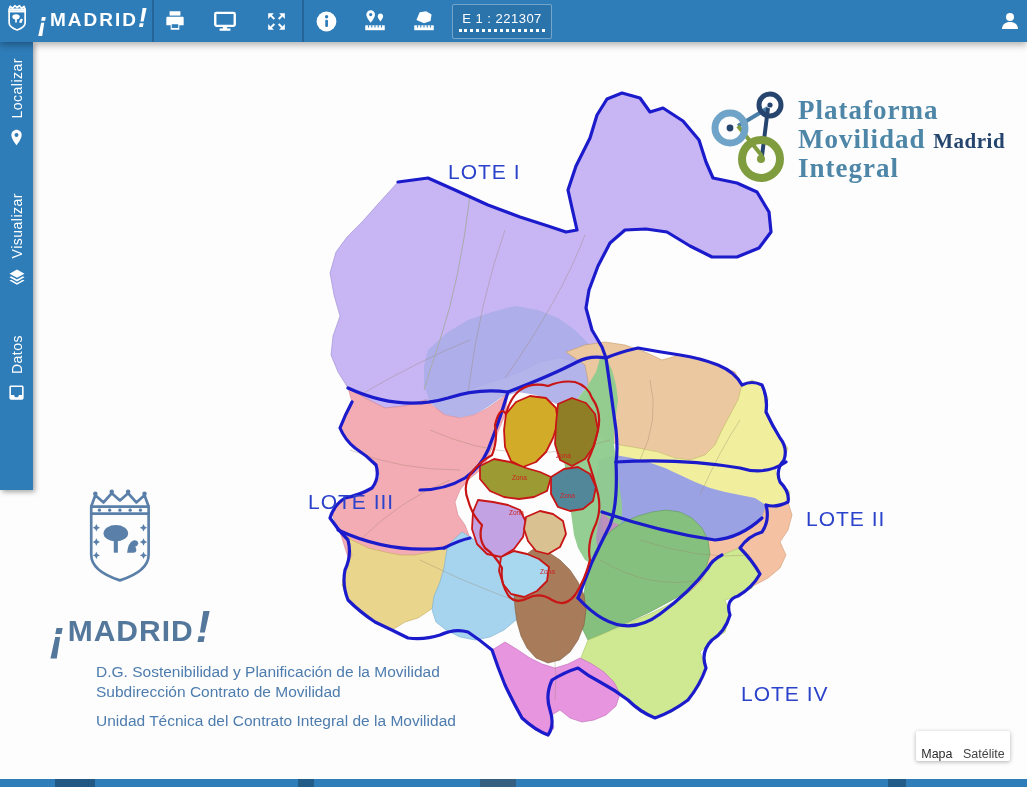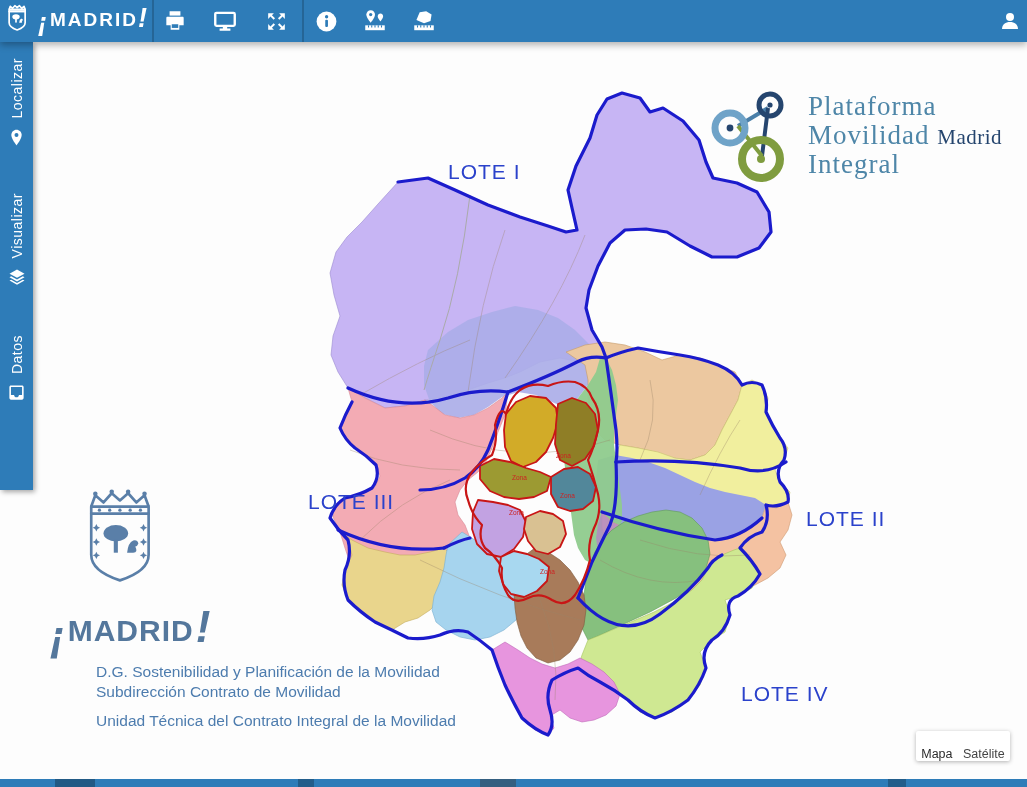--- a/index.html
+++ b/index.html
@@ -29,21 +29,21 @@
   .side-item{display:flex;flex-direction:column;align-items:center;cursor:pointer;color:#fff;}
   .side-label{writing-mode:vertical-rl;transform:rotate(180deg);font-size:14px;letter-spacing:.5px;
               color:#fff;margin-bottom:9px;}
   .side-item svg{display:block;}
 
   
   .map-canvas{position:absolute;left:0;top:42px;width:854px;height:745px;}
   .lote{position:absolute;color:#2b42cb;font-size:21px;letter-spacing:1px;white-space:nowrap;}
 
   
-  .pim{position:absolute;left:698px;top:88px;display:flex;align-items:center;gap:10px;}
+  .pim{position:absolute;left:698px;top:88px;display:flex;align-items:flex-end;font-weight:bold;}
   .pim-text{font-family:"Liberation Serif",serif;color:#4e86a8;font-size:27px;line-height:1.07;
             letter-spacing:1px;}
   .pim-text .navy{color:#25456e;font-size:21px;letter-spacing:.5px;}
 
   
   .madrid-brand{position:absolute;left:48px;top:487px;color:#4d7cae;}
   .mb-title{color:#54779c;font-size:30px;font-weight:700;letter-spacing:1px;display:flex;align-items:center;margin:8px 0 14px 2px;}
   .mb-title .bang{font-style:italic;font-size:44px;font-weight:700;line-height:30px;}
   .mb-title .bang.open{transform:translateY(6px);margin-right:2px;}
   .mb-title .bang.close{transform:translateY(-4px);margin-left:2px;}
@@ -323,20 +323,24 @@
         <g stroke="#2e7cb8" stroke-width="1">
           <line x1="6" y1="16" x2="6" y2="18"></line>
             <line x1="9" y1="16" x2="9" y2="18"></line>
           <line x1="12" y1="16" x2="12" y2="18"></line>
             <line x1="15" y1="16" x2="15" y2="18"></line>
           <line x1="18" y1="16" x2="18" y2="18"></line>
         </g>
       </svg>
     </div>
 
+    <div class="scalebox">
+      <div class="stext">E 1 : 221307</div>
+      <div class="sdots"></div>
+    </div>
 
     <div class="tbtn" style="left:988px;">
       <svg width="24" height="24" viewBox="0 0 24 24" fill="#fff">
         <circle cx="12" cy="8" r="4"></circle>
         <path d="M4 20c0-4.4 3.6-7 8-7s8 2.6 8 7z"></path>
       </svg>
     </div>
   </header>
 
 </div>

